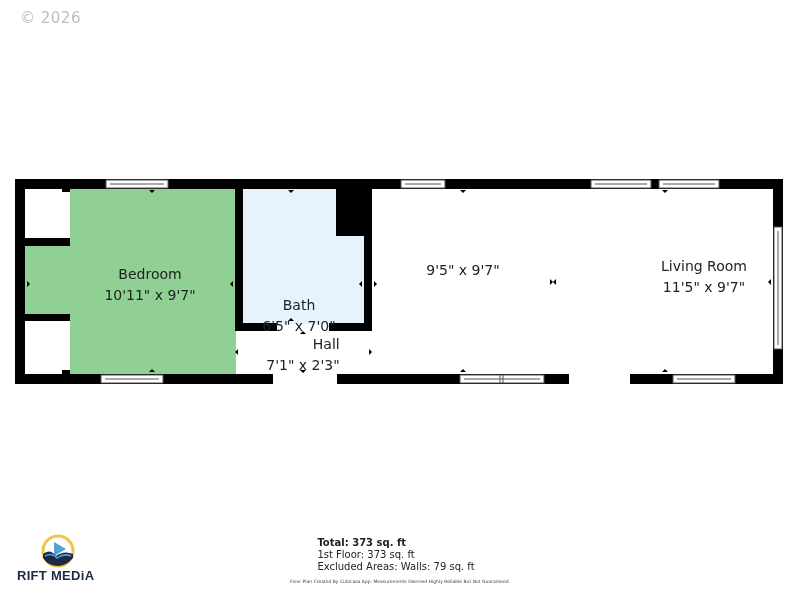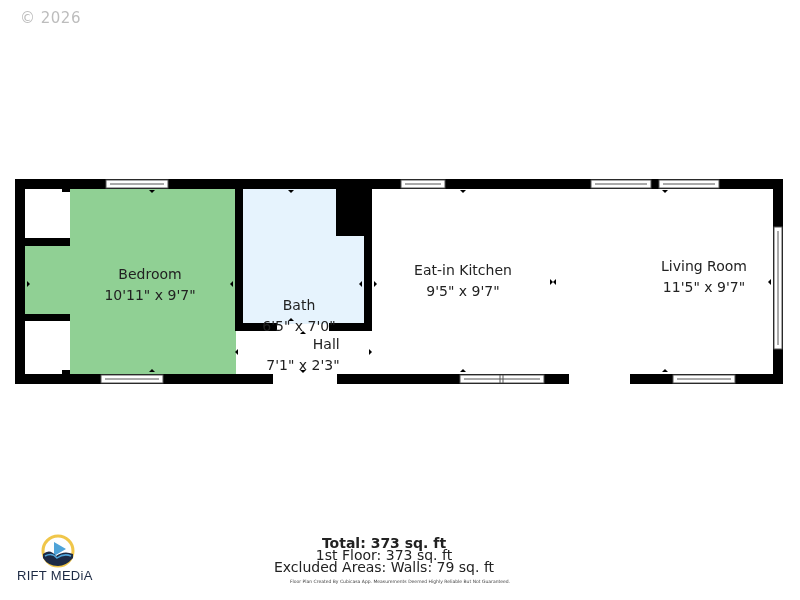--- a/index.html
+++ b/index.html
@@ -1,24 +1,24 @@
 <!DOCTYPE html>
 <html><head>
 <meta charset="utf-8">
 <style>
   html, body { margin:0; padding:0; background:#ffffff; }
   body { width:800px; height:600px; position:relative; overflow:hidden; font-family:"DejaVu Sans", sans-serif; }
   .copyright { position:absolute; left:20px; top:1px; font-size:15px; color:#bdbdbd; letter-spacing:0.5px;margin-top:8px; }
   .plan { position:absolute; left:0; top:0; width:800px; height:600px; }
   .label { position:absolute; text-align:center; color:#222; font-size:14px; line-height:21px; transform:translateX(-50%); white-space:nowrap; }
-  .totals { position:absolute; left:384px; top:537px; transform:translateX(-50%); text-align:center; color:#222; font-size:14px; line-height:12px; white-space:nowrap; }
+  .totals { position:absolute; left:396px; top:537px; transform:translateX(-50%); text-align:left; color:#222; font-size:10px; line-height:12px; white-space:nowrap; }
   .totals .bold { font-weight:bold; }
   .disclaimer { position:absolute; left:400px; top:579px; transform:translateX(-50%); font-size:4.5px; color:#444; white-space:nowrap; }
   .logo { position:absolute; left:16px; top:534px; width:84px; height:52px; }
-  .logo-text { position:absolute; left:17px; top:568px; font-size:13px; font-weight:normal; color:#1d2a44; letter-spacing:0.3px; font-family:"Liberation Sans", sans-serif; }
+  .logo-text { position:absolute; left:17px; top:568px; font-size:13px; font-weight:bold; color:#1d2a44; letter-spacing:0.3px; font-family:"Liberation Sans", sans-serif; }
 </style>
 </head>
 <body>
 
 <div class="copyright">© 2026</div>
 
 <svg class="plan" viewBox="0 0 800 600" xmlns="http://www.w3.org/2000/svg">
 
   <g>
     <rect x="70" y="188" width="166" height="186" fill="#90d094"></rect>
@@ -104,21 +104,20 @@
 </div>
 <div class="label" style="left:299px; top:272px;margin-top:23px;">
   <div>Bath</div>
   <div>6'5" x 7'0"</div>
 </div>
 <div class="label" style="left:303px; top:334px;text-align:right;">
   <div>Hall</div>
   <div>7'1" x 2'3"</div>
 </div>
 <div class="label" style="left:463px; top:260px;">
-  <div>Eat-in Kitchen</div>
   <div>9'5" x 9'7"</div>
 </div>
 <div class="label" style="left:664px; top:256px;margin-left:40px;">
   <div>Living Room</div>
   <div>11'5" x 9'7"</div>
 </div>
 
 <div class="totals">
   <div class="bold">Total: 373 sq. ft</div>
   <div>1st Floor: 373 sq. ft</div>

